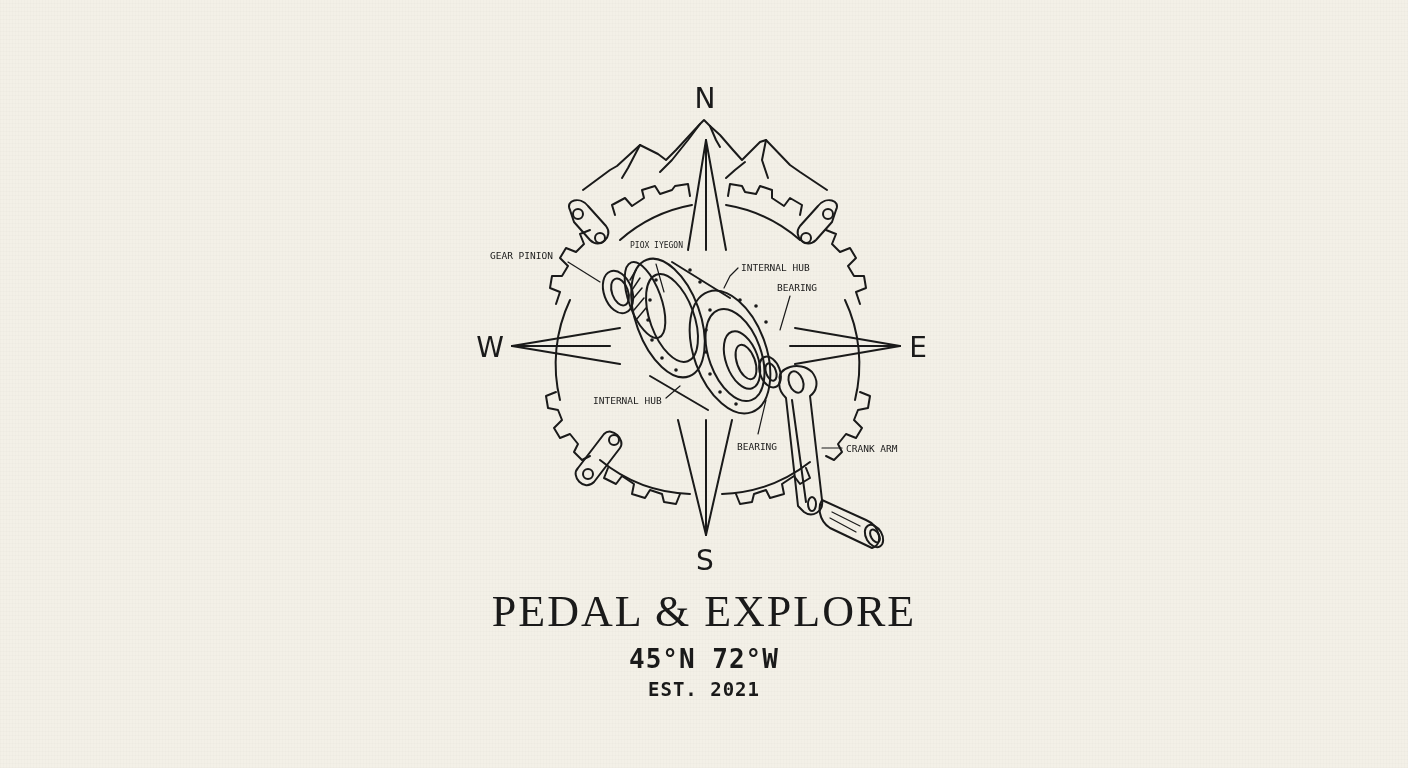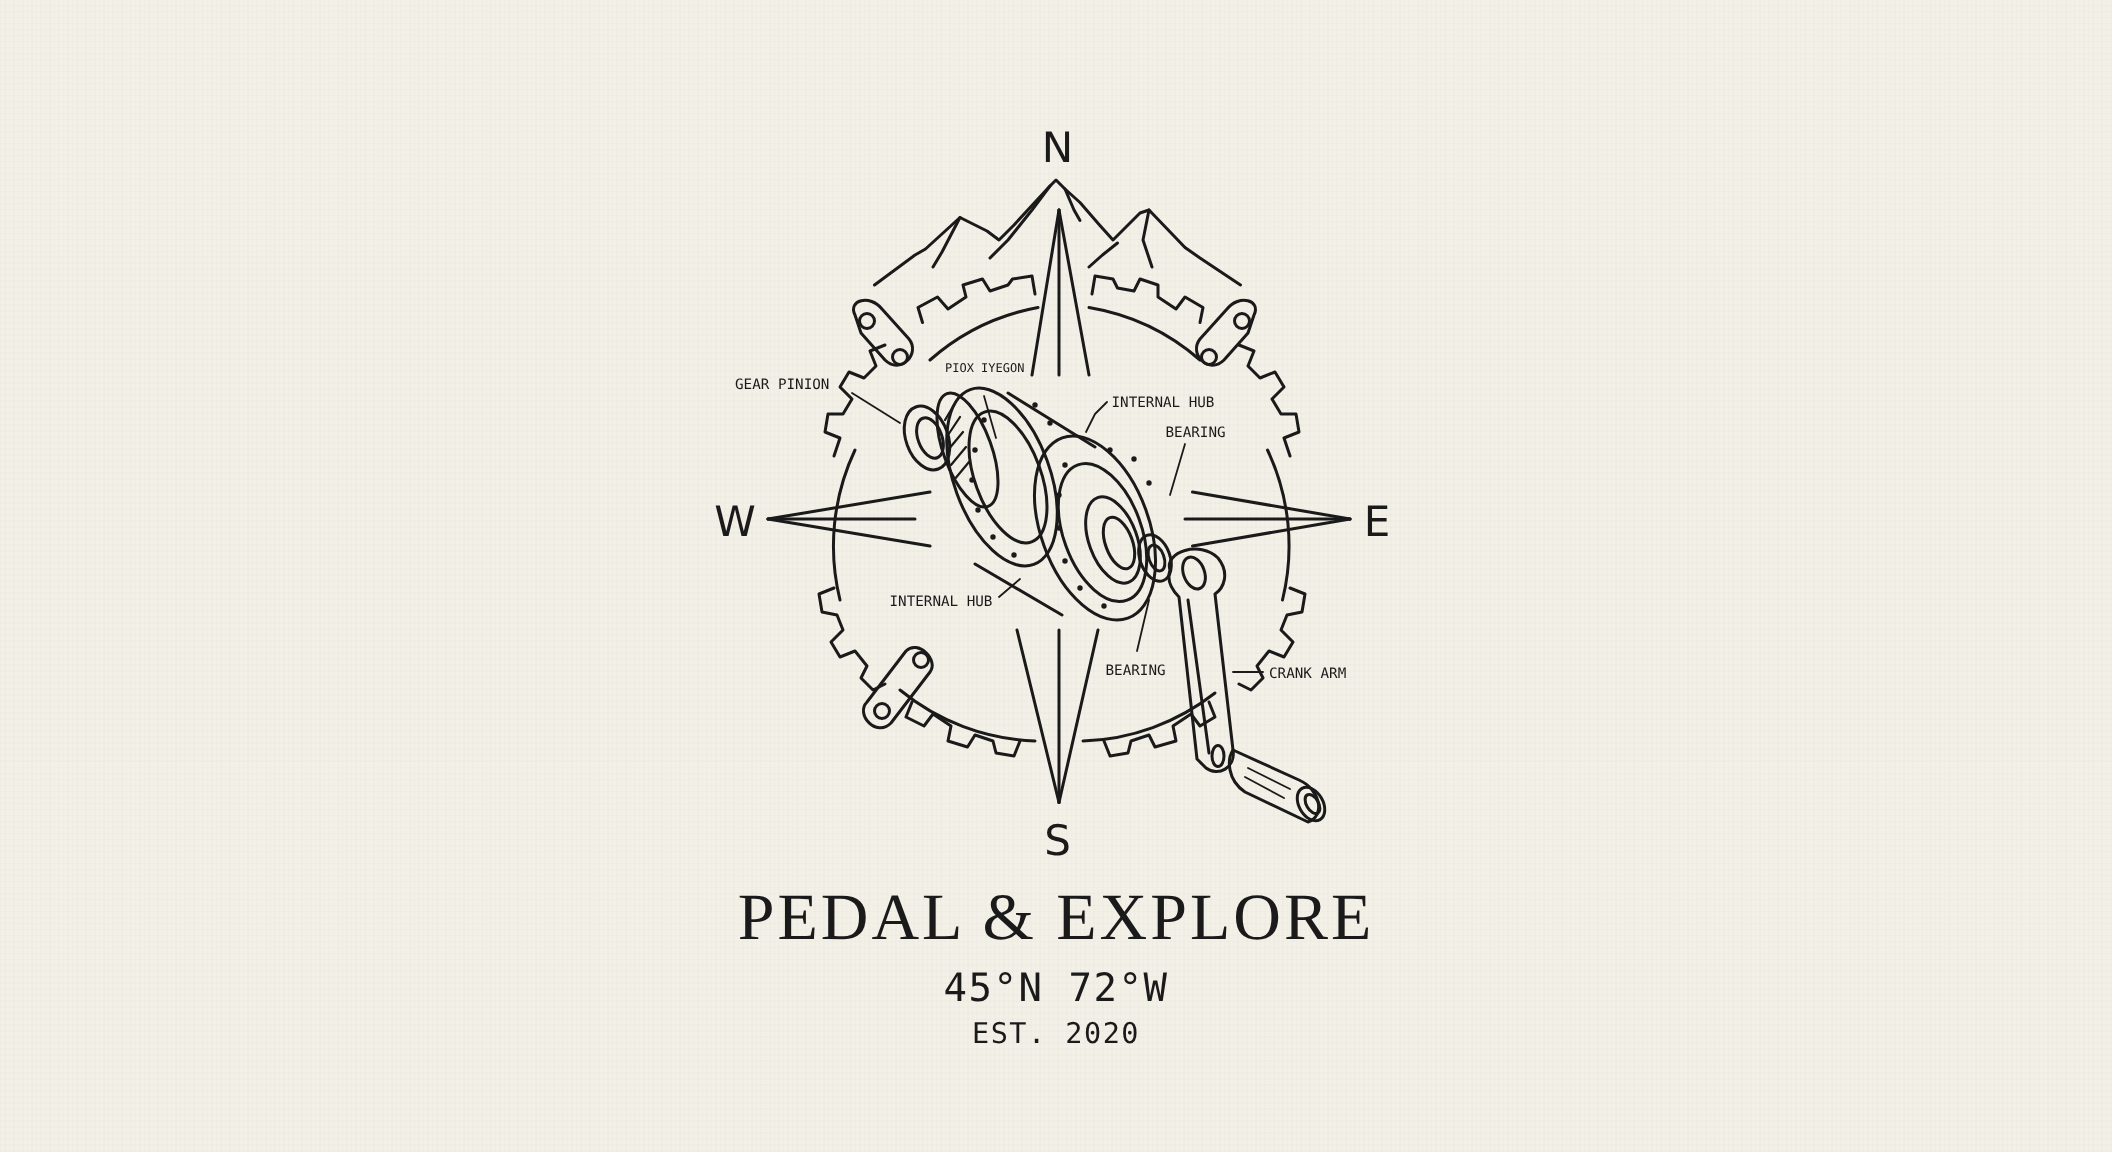--- a/index.html
+++ b/index.html
@@ -10,21 +10,21 @@
       repeating-linear-gradient(90deg, rgba(0,0,0,0.012) 0 1px, transparent 1px 3px),
       repeating-linear-gradient(0deg, rgba(0,0,0,0.01) 0 1px, transparent 1px 4px);
     position: relative;
     color: #1a1a1a;
   }
   .emblem { position: absolute; left: 0; top: 0; width: 1408px; height: 768px; }
   .cardinal { font-family: "DejaVu Sans", sans-serif; font-size: 28px; fill: #1a1a1a; }
   .callout { font-family: "DejaVu Sans Mono", monospace; font-size: 9.5px; fill: #1a1a1a; }
   .title {
     position: absolute; left: 0; width: 1408px; text-align: center;
-    font-family: "DejaVu Serif", serif; color: #1a1a1a;
+    font-family: "DejaVu Serif", serif; color: #1a1a1a; font-weight: bold;
   }
   .brand { top: 586px; font-size: 44px; letter-spacing: 2px; font-family: Liberation Serif, serif; font-weight: normal; }
   .coords { top: 644px; font-size: 26px; font-family: "DejaVu Sans Mono", monospace; letter-spacing: 1px; }
   .est { top: 678px; font-size: 19px; font-family: "DejaVu Sans Mono", monospace; letter-spacing: 1px; }
 </style>
 </head>
 <body>
 
 <svg class="emblem" viewBox="0 0 1408 768" xmlns="http://www.w3.org/2000/svg">
   <g fill="none" stroke="#1a1a1a" stroke-width="2" stroke-linecap="round" stroke-linejoin="round">
@@ -154,13 +154,13 @@
   <text class="callout" x="630" y="248" style="font-size:8px">PIOX IYEGON</text>
   <text class="callout" x="741" y="271">INTERNAL HUB</text>
   <text class="callout" x="777" y="291">BEARING</text>
   <text class="callout" x="593" y="404">INTERNAL HUB</text>
   <text class="callout" x="737" y="450">BEARING</text>
   <text class="callout" x="846" y="452">CRANK ARM</text>
 </svg>
 
 <div class="title brand">PEDAL &amp; EXPLORE</div>
 <div class="title coords">45°N 72°W</div>
-<div class="title est">EST. 2020</div>
+<div class="title est">EST. 2021</div>
 
 </body></html>

